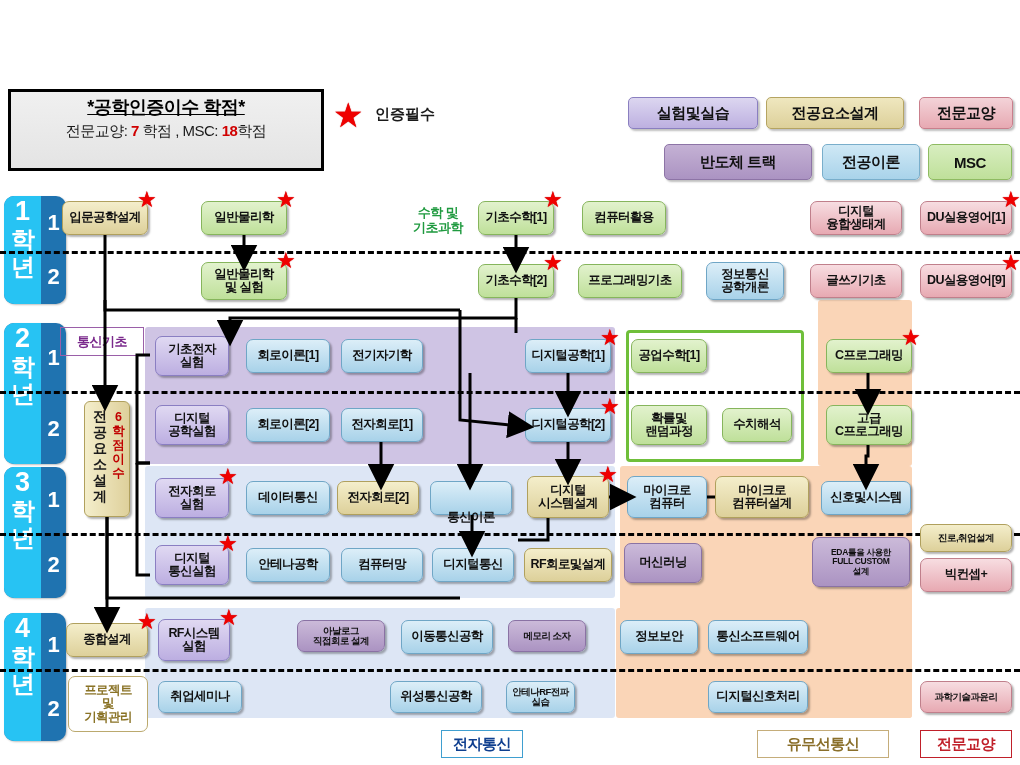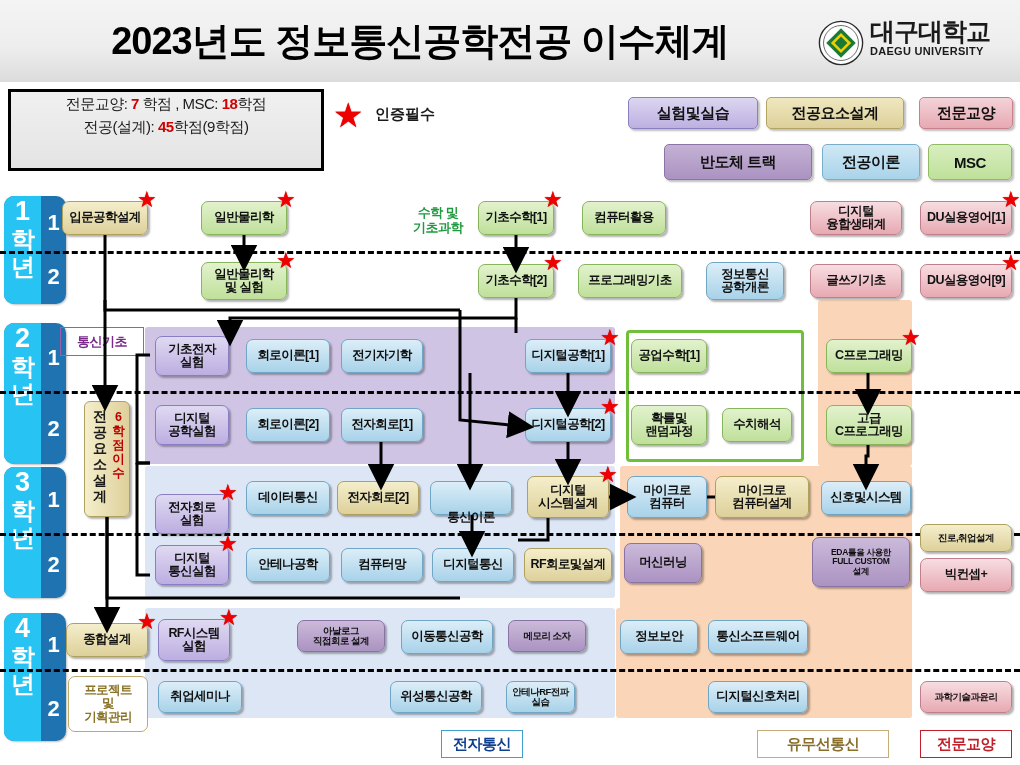--- a/index.html
+++ b/index.html
@@ -142,43 +142,25 @@
   .tt-gen {border:1px solid #c0202a;color:#c0202a;}
 
   
   svg.wires{position:absolute;left:0;top:0;width:1020px;height:765px;pointer-events:none;z-index:30;}
 </style>
 </head>
 <body>
 
 <div id="root">
 
-  <div class="header">
-    <div class="header-title">2023년도 정보통신공학전공 이수체계</div>
-    <div class="logo-wrap">
-      <svg class="logo-mark" viewBox="0 0 100 100">
-        <circle cx="50" cy="50" r="47" fill="#fff" stroke="#2b2b2b" stroke-width="3"></circle>
-        <circle cx="50" cy="50" r="38" fill="#fff" stroke="#2b2b2b" stroke-width="1.5"></circle>
-        <polygon points="50,18 82,50 50,82 18,50" fill="#1a7a35"></polygon>
-        <polygon points="50,28 72,50 50,72 28,50" fill="#f0d000"></polygon>
-        <polygon points="50,36 64,50 50,64 36,50" fill="#1a7a35"></polygon>
-      </svg>
-      <div class="logo-text">
-        <div class="logo-ko">대구대학교</div>
-        <div class="logo-en">DAEGU UNIVERSITY</div>
-      </div>
-    </div>
-  </div>
 
   <div class="credit-box">
+    <div class="credit-title">*공학인증이수 학점*</div>
     <div class="credit-line">
       <span>전문교양: </span><span class="num">7</span><span> 학점 , MSC: </span><span class="num">18</span><span>학점</span>
-    </div>
-    <div class="credit-line">
-      <span>전공(설계): </span><span class="num">45</span><span>학점(9학점)</span>
     </div>
   </div>
 
   <div class="star-legend">
     <span class="star big">★</span>
     <span class="slabel">인증필수</span>
   </div>
 
   <div id="legend-chips">
       <div class="chip c-lab" style="left: 628px; top: 97px; width: 130px; height: 32px;">실험및실습</div>
@@ -321,21 +303,21 @@
       <div class="node n-lab" style="left: 155px; top: 405px; width: 74px; height: 40px; white-space: pre-line;"><span style="white-space: pre-line;">디지털
 공학실험</span></div>
       <div class="node n-theo" style="left: 246px; top: 408px; width: 84px; height: 34px; white-space: pre-line;"><span style="white-space: pre-line;">회로이론[2]</span></div>
       <div class="node n-theo" style="left: 341px; top: 408px; width: 82px; height: 34px; white-space: pre-line;"><span style="white-space: pre-line;">전자회로[1]</span></div>
       <div class="node n-theo" style="left: 525px; top: 408px; width: 86px; height: 34px; white-space: pre-line;"><span style="white-space: pre-line;">디지털공학[2]</span><span class="star">★</span></div>
       <div class="node n-msc" style="left: 631px; top: 405px; width: 76px; height: 40px; white-space: pre-line;"><span style="white-space: pre-line;">확률및
 랜덤과정</span></div>
       <div class="node n-msc" style="left: 722px; top: 408px; width: 70px; height: 34px; white-space: pre-line;"><span style="white-space: pre-line;">수치해석</span></div>
       <div class="node n-msc" style="left: 826px; top: 405px; width: 86px; height: 40px; white-space: pre-line;"><span style="white-space: pre-line;">고급
 C프로그래밍</span></div>
-      <div class="node n-lab" style="left: 155px; top: 478px; width: 74px; height: 40px; white-space: pre-line; margin-top: 16px;"><span style="white-space: pre-line;">전자회로
+      <div class="node n-lab" style="left: 155px; top: 478px; width: 74px; height: 40px; white-space: pre-line;"><span style="white-space: pre-line;">전자회로
 실험</span><span class="star">★</span></div>
       <div class="node n-theo" style="left: 246px; top: 481px; width: 84px; height: 34px; white-space: pre-line;"><span style="white-space: pre-line;">데이터통신</span></div>
       <div class="node n-des" style="left: 337px; top: 481px; width: 82px; height: 34px; white-space: pre-line;"><span style="white-space: pre-line;">전자회로[2]</span></div>
       <div class="node n-theo" style="left: 430px; top: 481px; width: 82px; height: 34px; white-space: pre-line;"><span style="white-space: pre-line; margin-top: 40px;">통신이론</span></div>
       <div class="node n-des" style="left: 527px; top: 476px; width: 82px; height: 42px; white-space: pre-line;"><span style="white-space: pre-line;">디지털
 시스템설계</span><span class="star">★</span></div>
       <div class="node n-theo" style="left: 627px; top: 476px; width: 80px; height: 42px; white-space: pre-line;"><span style="white-space: pre-line;">마이크로
 컴퓨터</span></div>
       <div class="node n-des" style="left: 715px; top: 476px; width: 94px; height: 42px; white-space: pre-line;"><span style="white-space: pre-line;">마이크로
 컴퓨터설계</span></div>

